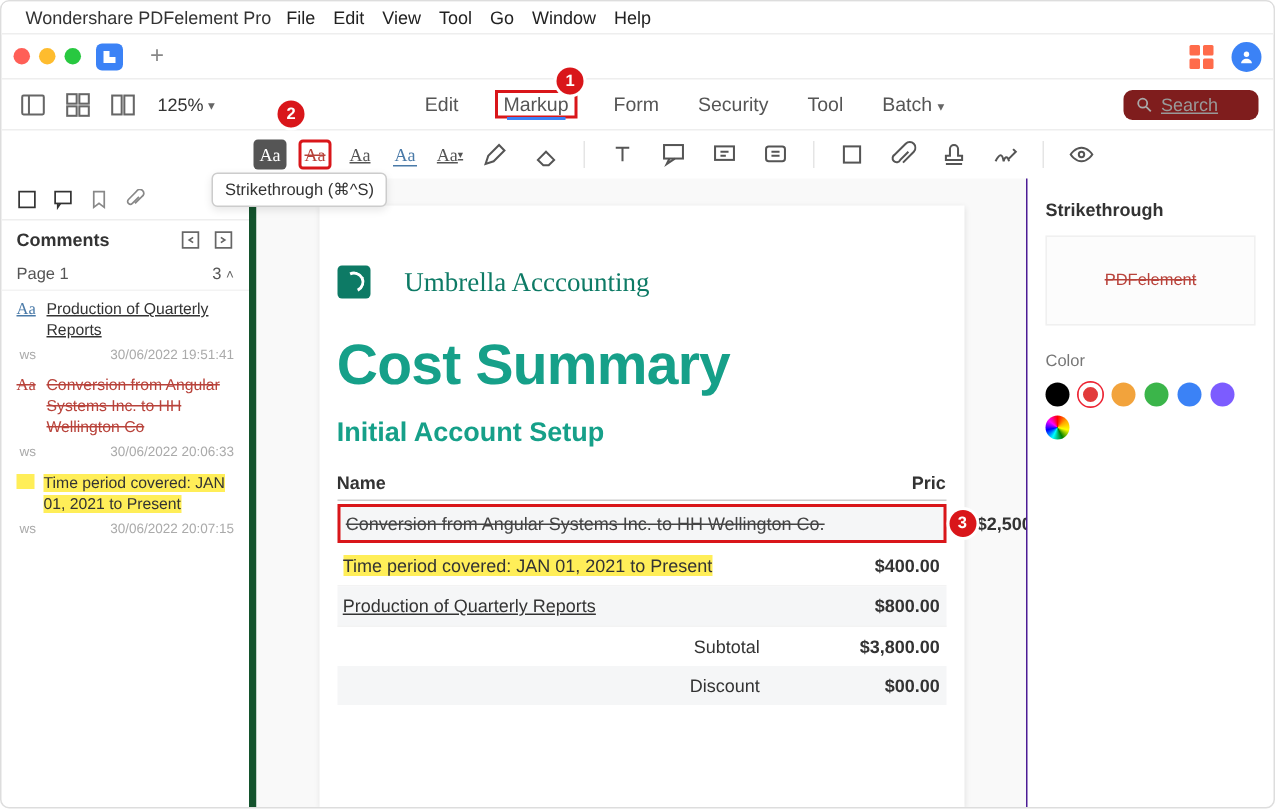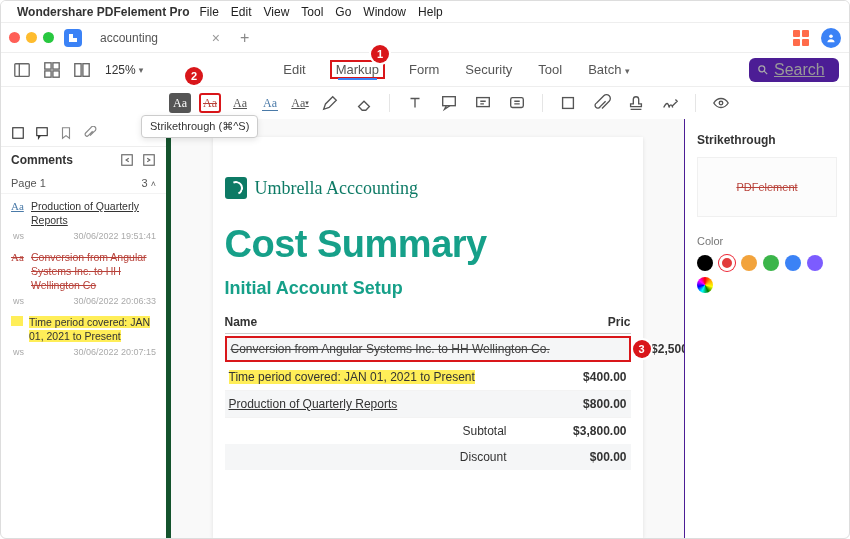--- a/index.html
+++ b/index.html
@@ -20,21 +20,21 @@
   .mac-menubar {
     height: 22px;
     background: #fff;
     display: flex;
     align-items: center;
     padding: 0 8px;
     font-size: 12px;
     border-bottom: 1px solid #eee;
   }
   .mac-menubar .apple { font-size: 14px; margin-right: 8px; }
-  .mac-menubar .app-name { font-weight: 700; margin-right: 10px; text-align: center; }
+  .mac-menubar .app-name { font-weight: 400; margin-right: 10px; text-align: center; }
   .mac-menubar .menu { margin-right: 12px; color: #222; }
   
   .tabbar {
     height: 30px;
     display: flex;
     align-items: center;
     padding: 0 8px;
     border-bottom: 1px solid #eee;
     position: relative;
   }
@@ -76,23 +76,23 @@
   .tb-btn { padding: 2px; display: flex; align-items: center; border-radius: 4px; }
   .zoom { font-size: 12px; color: #333; display: flex; align-items: center; gap: 3px; margin-left: 4px; }
   .main-tabs { display: flex; gap: 22px; margin-left: 130px; font-size: 13px; color: #555; align-items: center;}
   .main-tab { padding: 2px 2px; position: relative; }
   .main-tab.active { padding: 0px 4px; border: 2px solid #d9161a; }
   .main-tab.active::after {
     content: ""; position: absolute; left: 6px; right: 6px; bottom: -3px;
     height: 2px; background: #3b82f6;
   }
   .search-box {
-    margin-left: auto; background: #4c1d95; border-radius: 6px;
+    margin-left: auto; background: #7f1d1d; border-radius: 6px;
     display: flex; align-items: center; padding: 3px 8px; gap: 5px;
-    color: #999; font-size: 16px; width: 90px; text-decoration: underline;
+    color: #999; font-size: 12px; width: 90px; text-decoration: underline;
   }
   
   .subtoolbar {
     height: 32px; display: flex; align-items: center; padding: 0 10px;
     gap: 14px; position: relative;
   }
   .sub-left { position: absolute; left: 168px; display: flex; gap: 8px; align-items: center; }
   .aa {
     width: 22px; height: 20px; display: flex; align-items: center; justify-content: center;
     font-size: 12px; border-radius: 3px; font-family: Georgia, serif;
@@ -132,21 +132,21 @@
   .c-strike .mark { color: #b8423a; text-decoration: line-through;}
   .c-hl .txt span { background: #ffee58; color: #333; }
   .c-hl .mark { background: #ffee58; color:#333; width:12px; height:10px; display:inline-block;}
   
   .canvas-wrap { flex: 1; background: #f9f9f9; overflow: hidden; position: relative; display: flex; justify-content: center;}
   .page {
     width: 430px; margin: 18px 0 0 0; background: #fff;
     box-shadow: 0 1px 4px rgba(0,0,0,0.1);
     padding: 40px 12px 10px 12px;
   }
-  .brand { display: flex; align-items: center; gap: 8px; }
+  .brand { display: flex; align-items: center; gap: 23px; }
   .brand-logo { width: 22px; height: 22px; background: #0d7a65; border-radius: 3px; position: relative; }
   .brand-logo::after { content:""; position:absolute; width:10px; height:10px; border:2px solid #fff; border-radius:50%; border-left-color:transparent; border-bottom-color:transparent; top:4px; left:4px; transform:rotate(20deg);}
   .brand-text { font-size: 18px; color: #0d7a65; font-weight: 500; font-family: Georgia, serif;}
   .h1 { font-size: 38px; color: #16a089; font-weight: 700; margin: 24px 0 12px 0; letter-spacing: -0.5px;}
   .h2 { font-size: 18px; color: #16a089; font-weight: 700; margin: 10px 0 12px 0;}
   .table { width: 100%; font-size: 12px; }
   .table .thead { display: flex; font-weight: 700; padding: 4px 0; border-bottom: 1px solid #ccc;}
   .table .thead .c1 { flex: 1; }
   .table .thead .c2 { width: 50px; text-align: right;}
   .trow { display: flex; padding: 6px 4px; align-items: center; border-bottom: 1px solid #f3f3f3; justify-content: flex-end;}
@@ -208,24 +208,20 @@
   <div class="traffic">
     <span class="t-red"></span>
     <span class="t-yel"></span>
     <span class="t-grn"></span>
   </div>
   <div class="app-icon">
     <svg viewBox="0 0 10 10">
         <path d="M1 1 L5 1 L5 5 L9 5 L9 9 L1 9 Z"></path>
       </svg>
   </div>
-  <div class="tab">
-    <span>accounting</span>
-    <span class="tab-close">×</span>
-  </div>
   <span class="tab-add">+</span>
   <div class="acct-icons">
     <div class="grid4">
         <span></span>
         <span></span>
         <span></span>
         <span></span>
       </div>
     <div class="avatar">
       <svg viewBox="0 0 20 20" width="12" height="12" fill="#fff">

